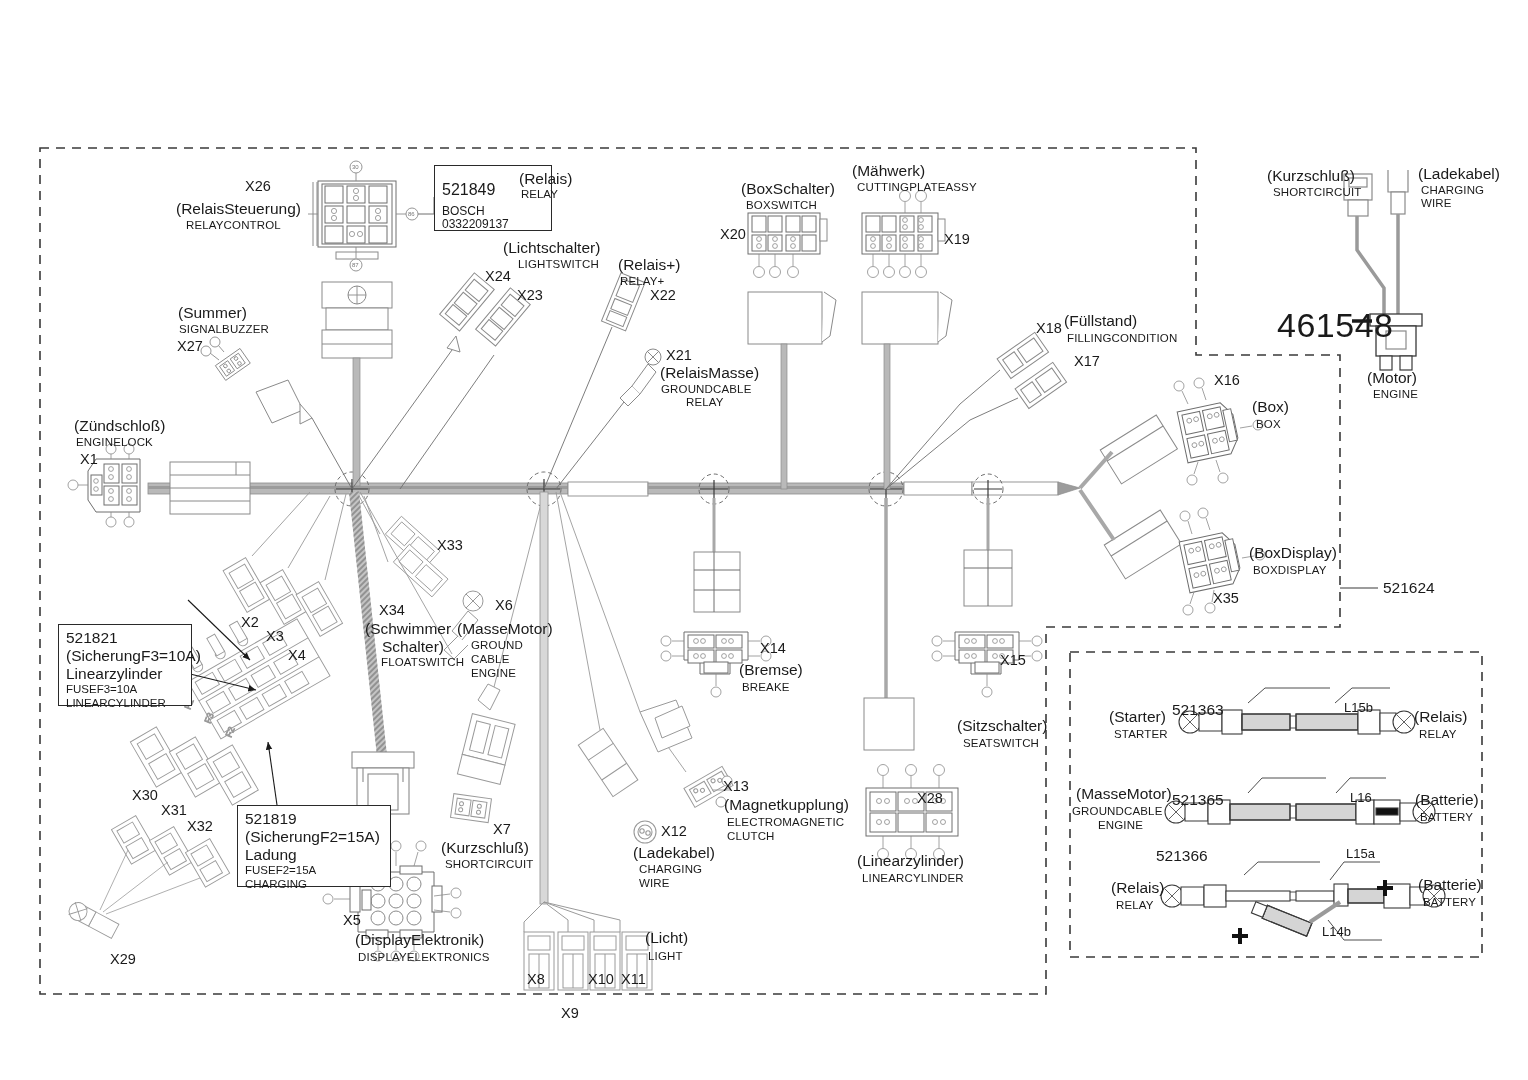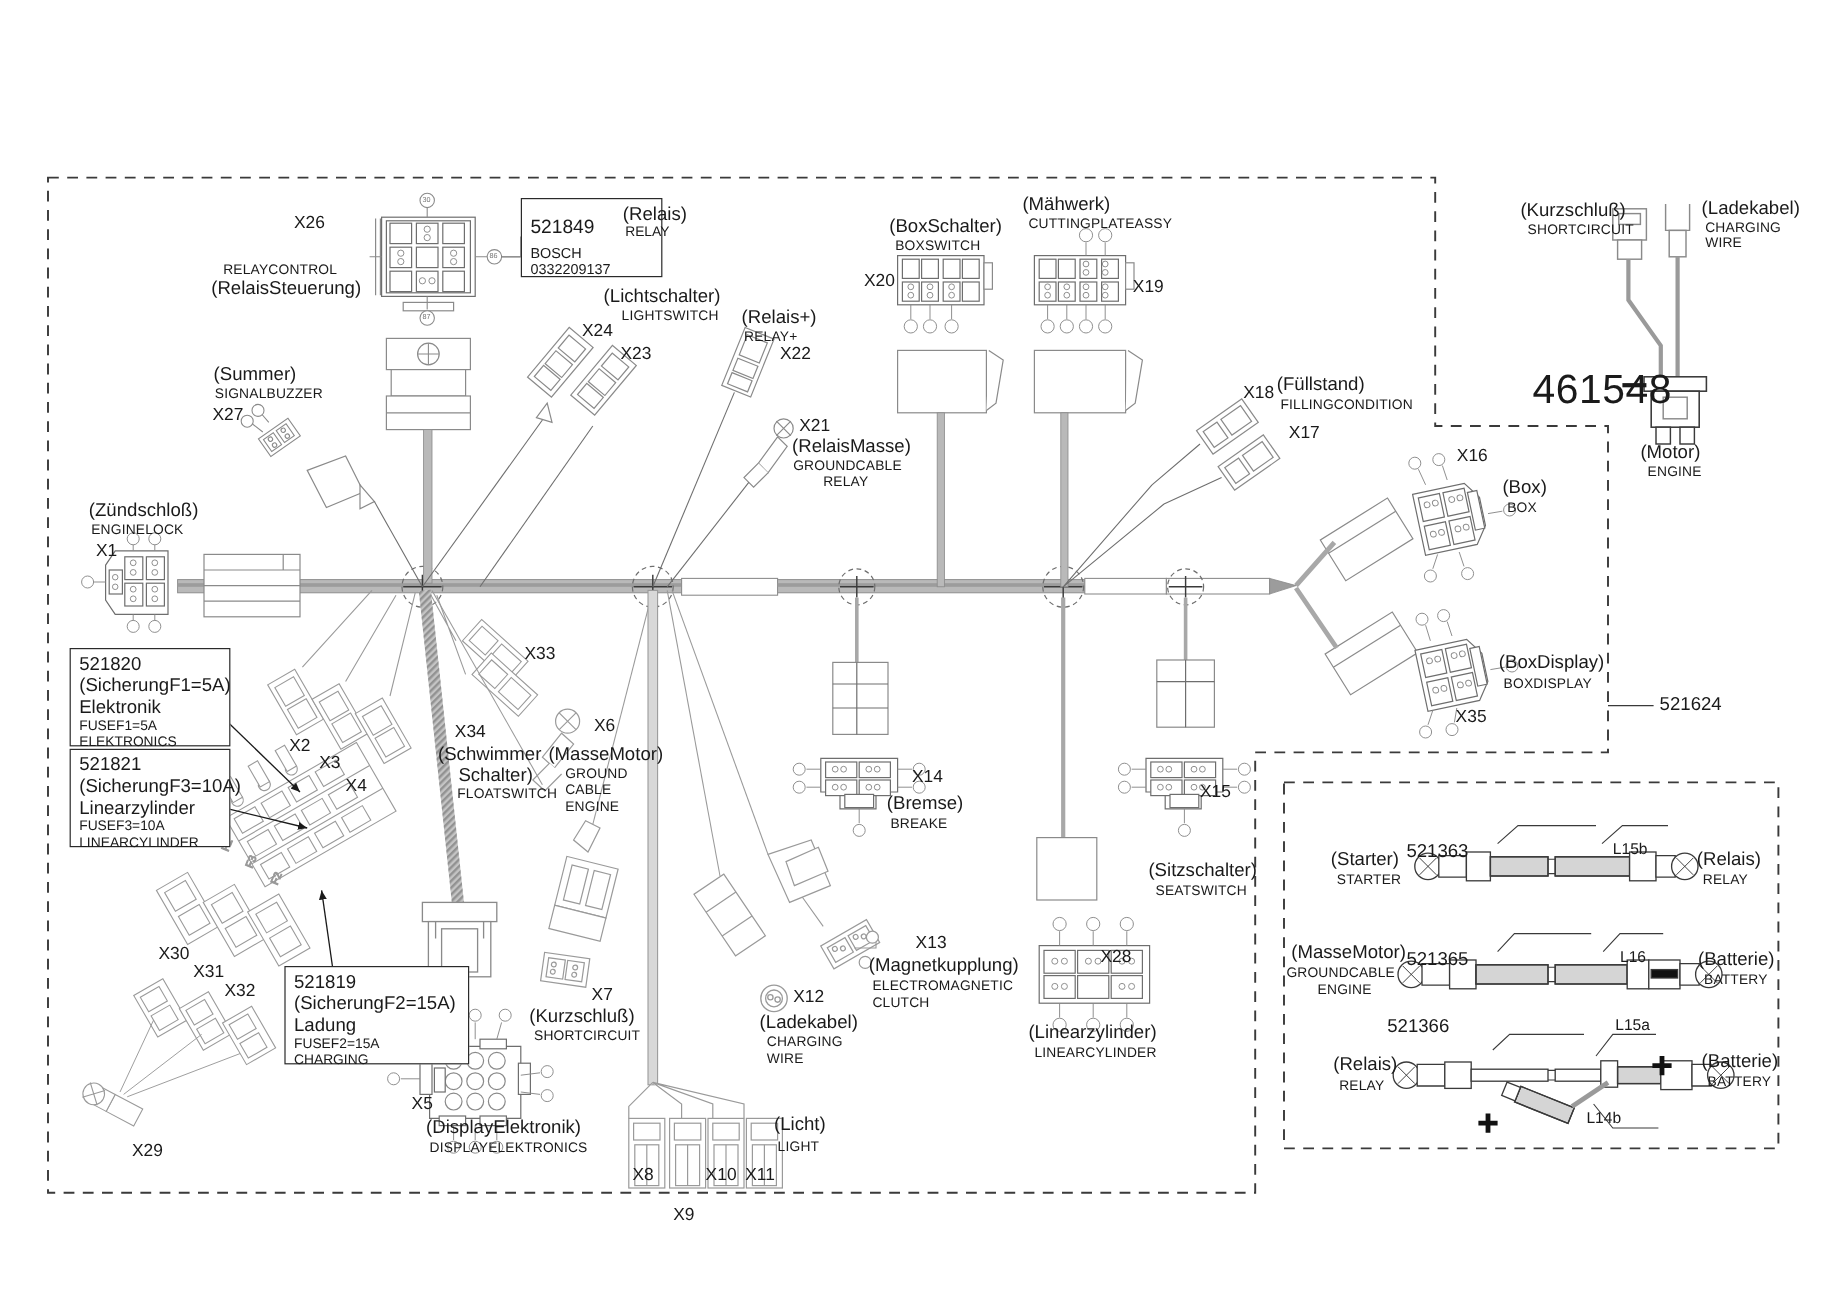--- a/index.html
+++ b/index.html
@@ -749,21 +749,21 @@
   </g>
 
   <g stroke="#111" stroke-width="4" fill="none">
     <path d="M1377,888 L1393,888 M1385,880 L1385,896"></path>
     <path d="M1232,936 L1248,936 M1240,928 L1240,944"></path>
   </g>
 
 </svg>
 
 <div class="lbl xid" style="left:245px;top:179px;">X26</div>
-<div class="lbl de" style="left:176px;top:201px;margin-top:32px;">(RelaisSteuerung)</div>
+<div class="lbl de" style="left:176px;top:201px;">(RelaisSteuerung)</div>
 <div class="lbl en" style="left:186px;top:219px;">RELAYCONTROL</div>
 <div class="lbl tinynum" style="left:352px;top:164px;color:#777;">30</div>
 <div class="lbl tinynum" style="left:408px;top:211px;color:#777;">86</div>
 <div class="lbl tinynum" style="left:352px;top:262px;color:#777;">87</div>
 
 <div class="box-note" style="left:434px;top:165px;width:118px;height:66px;">
   <div style="position:absolute;left:7px;top:15px;font-size:16px;">521849</div>
   <div style="position:absolute;left:84px;top:4px;font-size:15.5px;">(Relais)</div>
   <div style="position:absolute;left:86px;top:22px;font-size:11.5px;">RELAY</div>
   <div style="position:absolute;left:7px;top:38px;font-size:12px;">BOSCH</div>
@@ -816,27 +816,20 @@
 
 <div class="lbl de" style="left:1267px;top:168px;">(Kurzschluß)</div>
 <div class="lbl en" style="left:1273px;top:186px;">SHORTCIRCUIT</div>
 <div class="lbl de" style="left:1418px;top:166px;">(Ladekabel)</div>
 <div class="lbl en" style="left:1421px;top:184px;">CHARGING</div>
 <div class="lbl en" style="left:1421px;top:197px;">WIRE</div>
 <div class="lbl pnbig" style="left:1277px;top:307px;">461548</div>
 <div class="lbl de" style="left:1367px;top:370px;">(Motor)</div>
 <div class="lbl en" style="left:1373px;top:388px;">ENGINE</div>
 
-<div class="box-note" style="left:58px;top:540px;width:134px;height:82px;">
-  <div class="l1">521820</div>
-  <div class="l1">(SicherungF1=5A)</div>
-  <div class="l1">Elektronik</div>
-  <div class="l2">FUSEF1=5A</div>
-  <div class="l2">ELEKTRONICS</div>
-</div>
 <div class="box-note" style="left:58px;top:624px;width:134px;height:82px;">
   <div class="l1">521821</div>
   <div class="l1">(SicherungF3=10A)</div>
   <div class="l1">Linearzylinder</div>
   <div class="l2">FUSEF3=10A</div>
   <div class="l2">LINEARCYLINDER</div>
 </div>
 <div class="box-note" style="left:237px;top:805px;width:154px;height:82px;">
   <div class="l1">521819</div>
   <div class="l1">(SicherungF2=15A)</div>
@@ -872,21 +865,21 @@
 
 <div class="lbl xid" style="left:493px;top:822px;">X7</div>
 <div class="lbl de" style="left:441px;top:840px;">(Kurzschluß)</div>
 <div class="lbl en" style="left:445px;top:858px;">SHORTCIRCUIT</div>
 
 <div class="lbl xid" style="left:661px;top:824px;">X12</div>
 <div class="lbl de" style="left:633px;top:845px;">(Ladekabel)</div>
 <div class="lbl en" style="left:639px;top:863px;">CHARGING</div>
 <div class="lbl en" style="left:639px;top:877px;">WIRE</div>
 
-<div class="lbl xid" style="left:763px;top:779px;">X13</div>
+<div class="lbl xid" style="left:723px;top:779px;">X13</div>
 <div class="lbl de" style="left:724px;top:797px;">(Magnetkupplung)</div>
 <div class="lbl en" style="left:727px;top:816px;">ELECTROMAGNETIC</div>
 <div class="lbl en" style="left:727px;top:830px;text-align:center;">CLUTCH</div>
 
 <div class="lbl xid" style="left:760px;top:641px;">X14</div>
 <div class="lbl de" style="left:739px;top:662px;">(Bremse)</div>
 <div class="lbl en" style="left:742px;top:681px;">BREAKE</div>
 
 <div class="lbl xid" style="left:1000px;top:653px;">X15</div>
 <div class="lbl de" style="left:957px;top:718px;">(Sitzschalter)</div>

